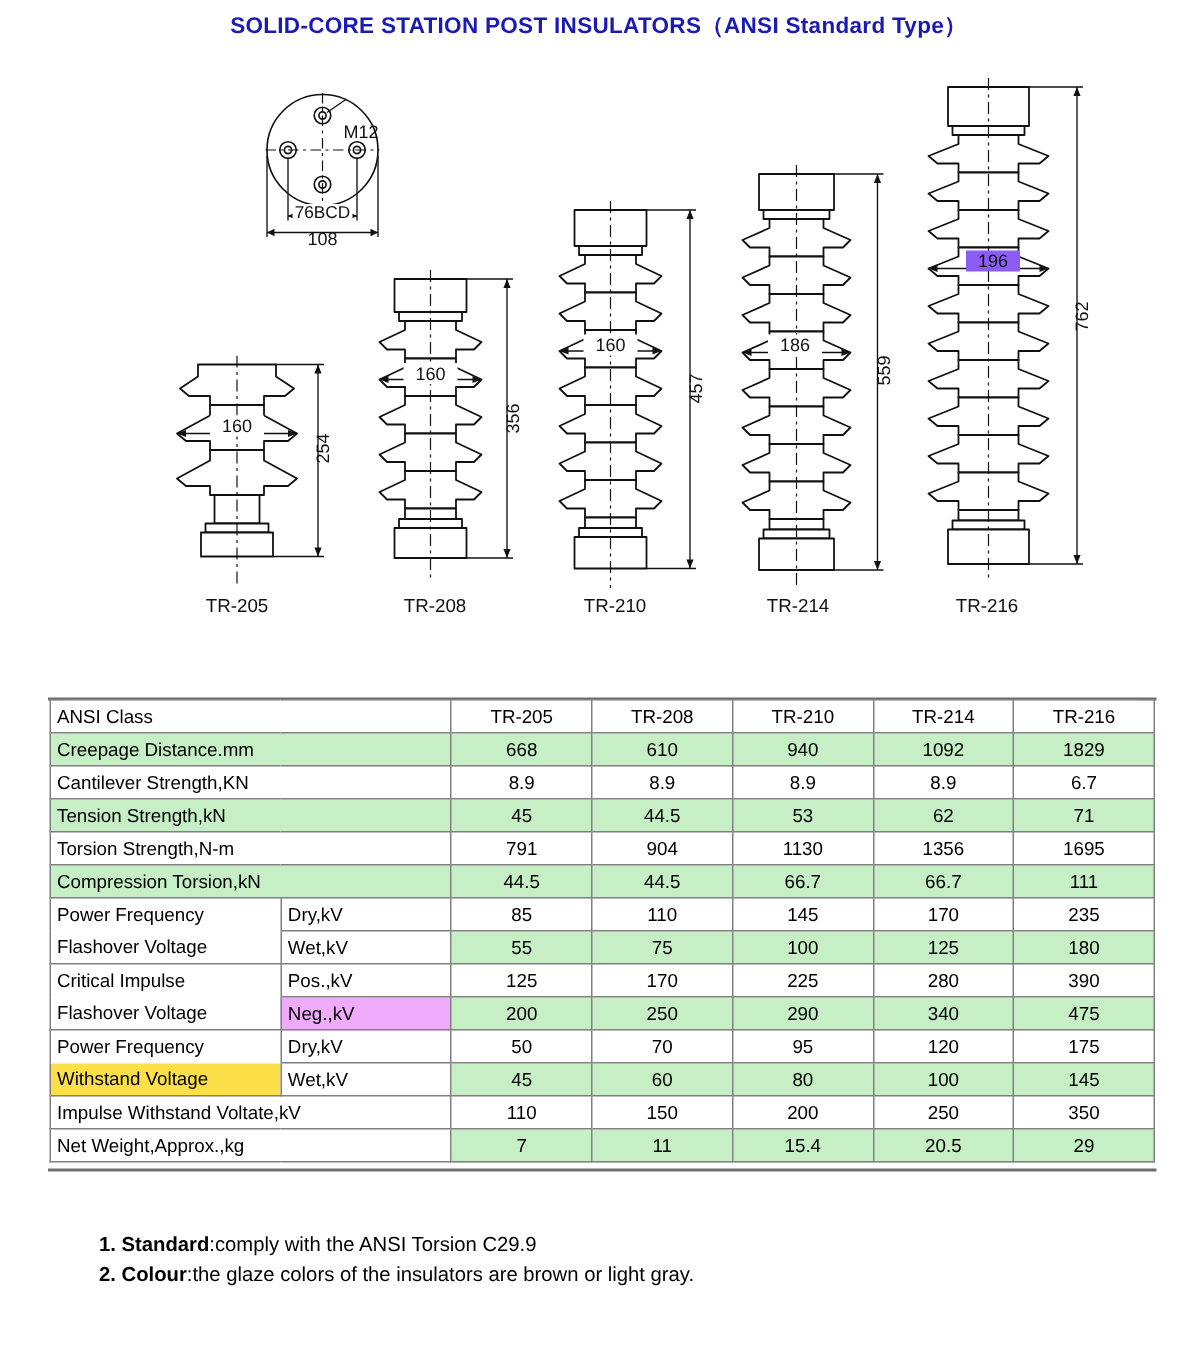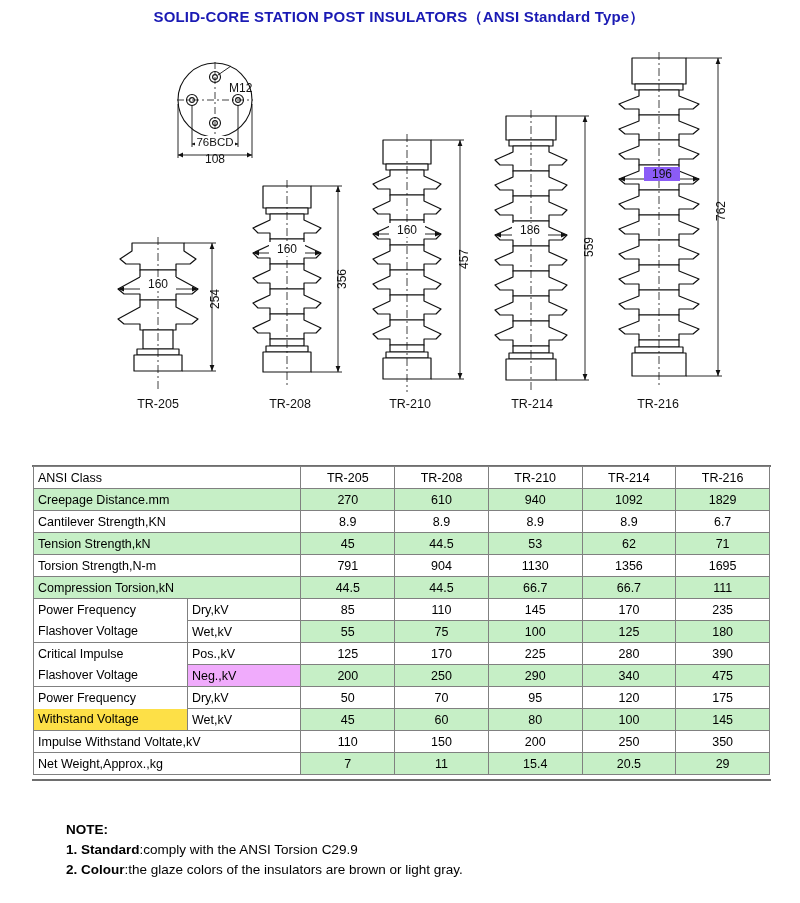--- a/index.html
+++ b/index.html
@@ -357,21 +357,21 @@
       <td class="lbl-full" colspan="2">ANSI Class</td>
       <td class="num">TR-205</td>
       <td class="num">TR-208</td>
       <td class="num">TR-210</td>
       <td class="num">TR-214</td>
       <td class="num">TR-216</td>
     </tr>
 
     <tr class="shade">
       <td class="lbl-full" colspan="2">Creepage Distance.mm</td>
-      <td class="num">270</td>
+      <td class="num">668</td>
       <td class="num">610</td>
       <td class="num">940</td>
       <td class="num">1092</td>
       <td class="num">1829</td>
     </tr>
     <tr>
       <td class="lbl-full" colspan="2">Cantilever Strength,KN</td>
       <td class="num">8.9</td>
       <td class="num">8.9</td>
       <td class="num">8.9</td>
@@ -474,21 +474,20 @@
       <td class="num">11</td>
       <td class="num">15.4</td>
       <td class="num">20.5</td>
       <td class="num">29</td>
     </tr>
   </tbody>
 </table>
 <div class="tbl-outer-b"></div>
 
 <div id="notes">
-  <div class="hdr">NOTE:</div>
   <div>
     <span class="nb">1.</span>
     <span class="nb">Standard</span><span>:comply with the ANSI Torsion C29.9</span>
   </div>
   <div>
     <span class="nb">2.</span>
     <span class="nb">Colour</span><span>:the glaze colors of the insulators are brown or light gray.</span>
   </div>
 </div>
 

